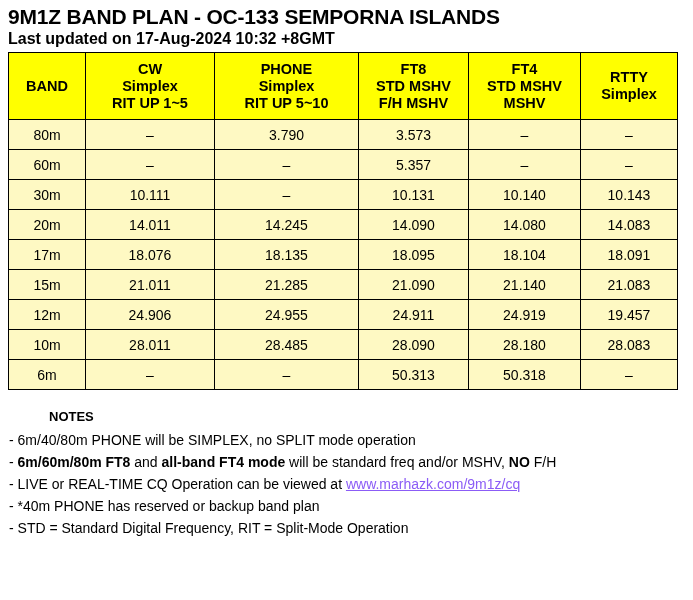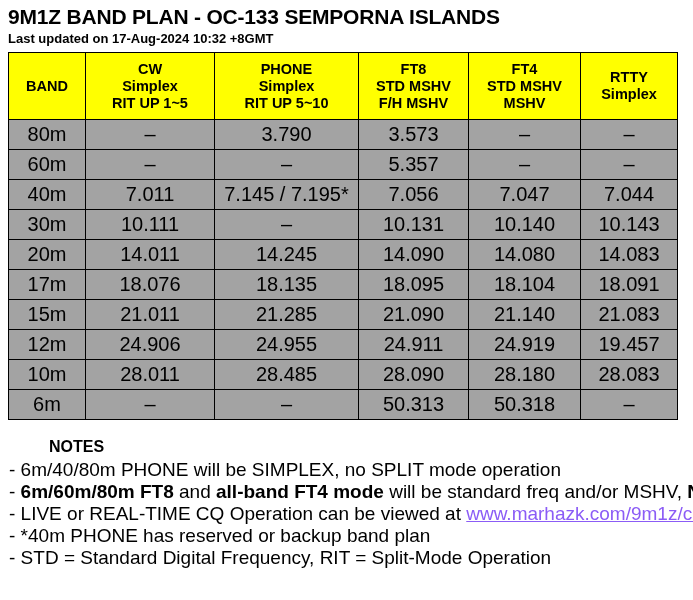--- a/index.html
+++ b/index.html
@@ -23,21 +23,21 @@
   }
   .title {
     font-size: 21px;
     font-weight: bold;
     letter-spacing: -0.2px;
     line-height: 26px;
     white-space: nowrap;
     margin: 0 0 1px 0;
   }
   .subtitle {
-    font-size: 13px;
+    font-size: 16px;
     font-weight: bold;
     line-height: 16px;
     margin: 0 0 5px 0;
     white-space: nowrap;
   }
 
   table.bandplan {
     border-collapse: collapse;
     width: 669px;
     table-layout: fixed;
@@ -60,45 +60,45 @@
   thead th .l1 { display: block; }
   thead th .l2 { display: block; }
   thead th .l3 { display: block; }
 
   tbody td.band {
     background: #00FFFF;
     font-size: 15px;
     font-weight: bold;
   }
   tbody td.val {
-    background: #a3a3a3;
-    font-size: 20px;
+    background: #fef9c3;
+    font-size: 14px;
     font-weight: normal;
   }
   tbody tr { height: 30px; }
 
   .col-band  { width: 77px; }
   .col-cw    { width: 129px; }
   .col-phone { width: 144px; }
   .col-ft8   { width: 110px; }
   .col-ft4   { width: 112px; }
   .col-rtty  { width: 97px; }
 
   .notes {
     margin-top: 18px;
   }
   .notes-heading {
-    font-size: 16px;
+    font-size: 13px;
     font-weight: bold;
     line-height: 18px;
     margin: 0 0 3px 1px;
     padding-left: 40px;
   }
   .note-line {
-    font-size: 19px;
+    font-size: 14px;
     line-height: 22px;
     white-space: nowrap;
     margin-left: 1px;
   }
   .note-line b { font-weight: bold; }
   .note-link {
     color: #8b5cf6;
     text-decoration: underline;
   }
 </style>
@@ -161,28 +161,20 @@
       </tr>
       <tr>
         <td class="band val">60m</td>
         <td class="val">–</td>
         <td class="val">–</td>
         <td class="val">5.357</td>
         <td class="val">–</td>
         <td class="val">–</td>
       </tr>
       <tr>
-        <td class="band val">40m</td>
-        <td class="val">7.011</td>
-        <td class="val">7.145 / 7.195*</td>
-        <td class="val">7.056</td>
-        <td class="val">7.047</td>
-        <td class="val">7.044</td>
-      </tr>
-      <tr>
         <td class="band val">30m</td>
         <td class="val">10.111</td>
         <td class="val">–</td>
         <td class="val">10.131</td>
         <td class="val">10.140</td>
         <td class="val">10.143</td>
       </tr>
       <tr>
         <td class="band val">20m</td>
         <td class="val">14.011</td>

